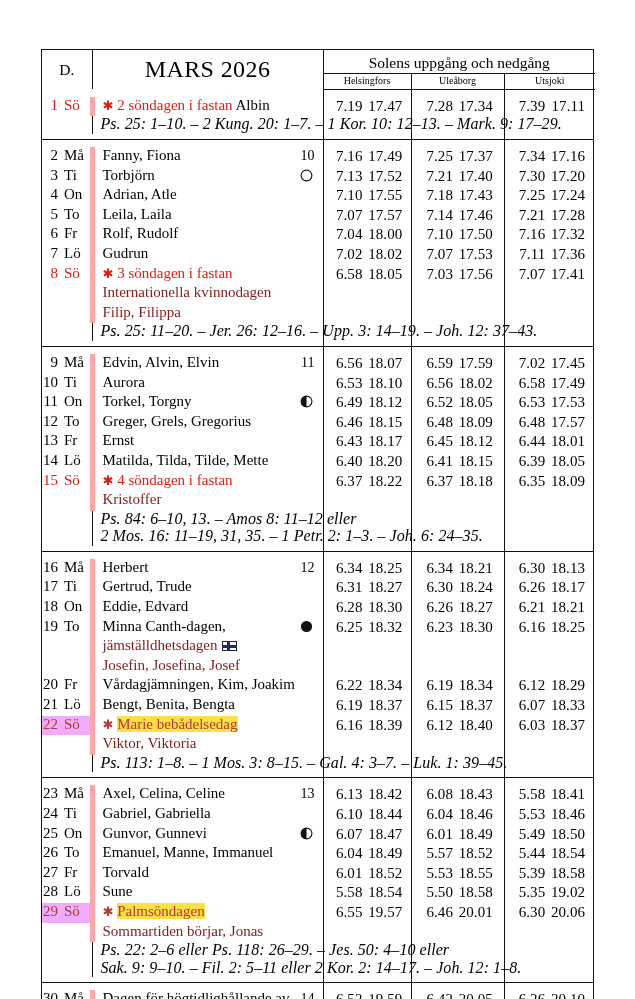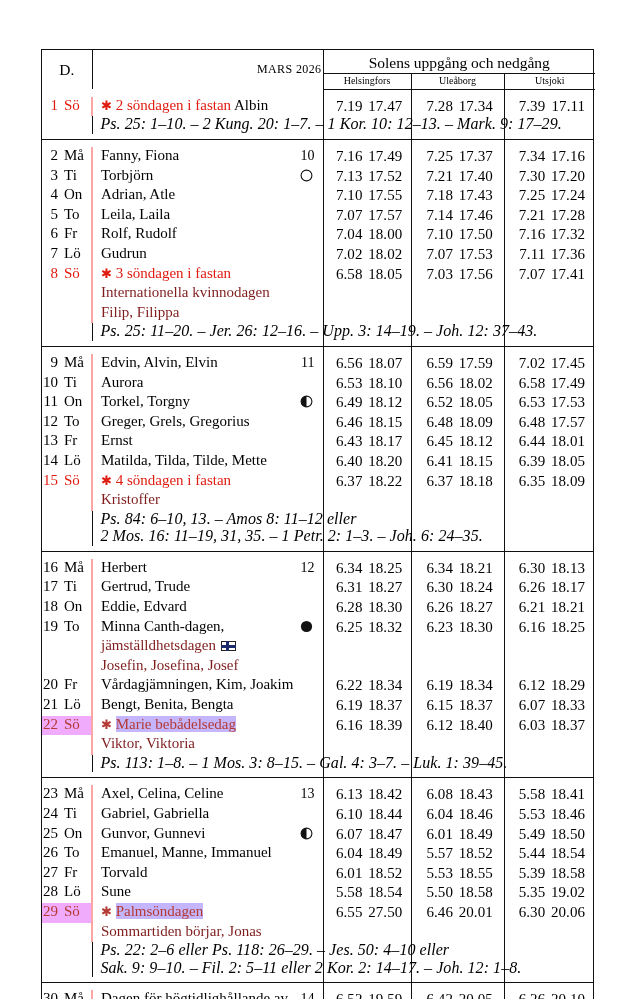--- a/index.html
+++ b/index.html
@@ -46,22 +46,22 @@
     border-left: 1px solid #111;
     line-height: 1.15;
   }
   .hdr-d {
     text-align: center;
     font-size: 15.5px;
     vertical-align: middle;
     border-right: 1px solid #111;
   }
   .hdr-month {
-    text-align: right;
-    font-size: 12px;
+    text-align: center;
+    font-size: 24px;
     vertical-align: middle;
     letter-spacing: 0.4px;
   }
   .hdr-city {
     text-align: center;
     font-size: 10px;
     padding-bottom: 3px;
     border-left: 1px solid #111;
     vertical-align: bottom;
   }
@@ -71,21 +71,21 @@
   .block { border-bottom: 1.1px solid #111; }
   .block:last-child { border-bottom: none; }
 
   .blk-table {
     border-collapse: collapse;
     width: 100%;
     table-layout: fixed;
   }
 
   td.dcell {
-    border-right: 2px solid #fca5a5;
+    border-right: 5px solid #fca5a5;
     font-size: 15px;
     white-space: nowrap;
     padding: 0 6px 0 0;
     text-align: right;
     vertical-align: top;
     line-height: 17.6px;
     height: 17.6px;
   }
   td.dcell .dnum { display: inline-block; min-width: 16px; text-align: right; }
   td.dcell .dwd  { display: inline-block; min-width: 22px; text-align: left; padding-left: 6px; }
@@ -110,21 +110,21 @@
     height: 17.6px;
     white-space: nowrap;
     letter-spacing: 0.1px;
   }
   td.timecell .t1 { display: inline-block; min-width: 31px; text-align: right; }
   td.timecell .t2 { display: inline-block; min-width: 36px; text-align: right; }
 
   
   .sun .dcell, .sun .namecell { color: #e01b10; }
   .sun-muted .dcell, .sun-muted .namecell { color: #b43a33; }
-  .sun-muted .dcell, .sun-muted .namecell .hl { background: #c4b5fd; }
+  .sun-muted .dcell, .sun-muted .namecell .hl { background: #fde047; }
   .sun-muted .dcell { background: #f0abfc; }
 
   .star { font-size: 13px; letter-spacing: 0; }
   .feast { }
   .plain-name { color: #000; }
 
   
   .wk {
     position: absolute;
     right: 8px;
@@ -612,21 +612,21 @@
             <tr class="">
               <td class="dcell"><span class="dnum">28</span><span class="dwd">Lö</span></td>
               <td class="namecell"><span class="">Sune</span></td>
               <td class="timecell"><span class="t1">5.58</span> <span class="t2">18.54</span></td>
               <td class="timecell"><span class="t1">5.50</span> <span class="t2">18.58</span></td>
               <td class="timecell"><span class="t1">5.35</span> <span class="t2">19.02</span></td>
             </tr>
             <tr class="sun-muted">
               <td class="dcell"><span class="dnum">29</span><span class="dwd">Sö</span></td>
               <td class="namecell"><span class="star">✱</span> <span class="feast hl">Palmsöndagen</span></td>
-              <td class="timecell"><span class="t1">6.55</span> <span class="t2">27.50</span></td>
+              <td class="timecell"><span class="t1">6.55</span> <span class="t2">19.57</span></td>
               <td class="timecell"><span class="t1">6.46</span> <span class="t2">20.01</span></td>
               <td class="timecell"><span class="t1">6.30</span> <span class="t2">20.06</span></td>
             </tr>
             <tr>
               <td class="dcell"></td>
               <td class="namecell cont">Sommartiden börjar, Jonas</td>
               <td class="timecell"></td>
               <td class="timecell"></td>
               <td class="timecell"></td>
             </tr>

